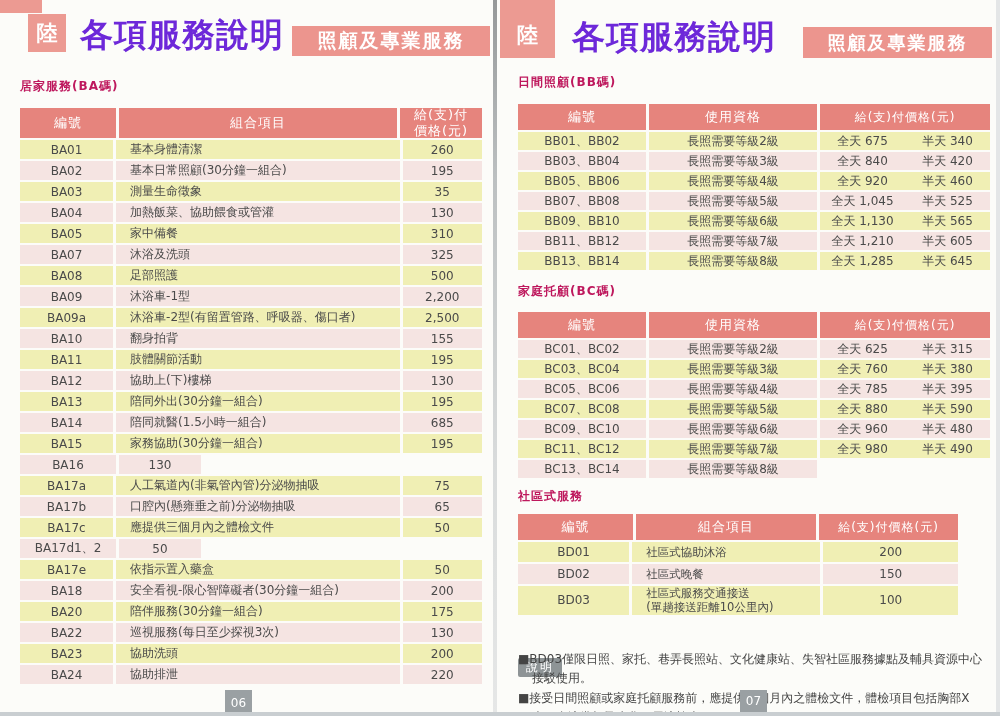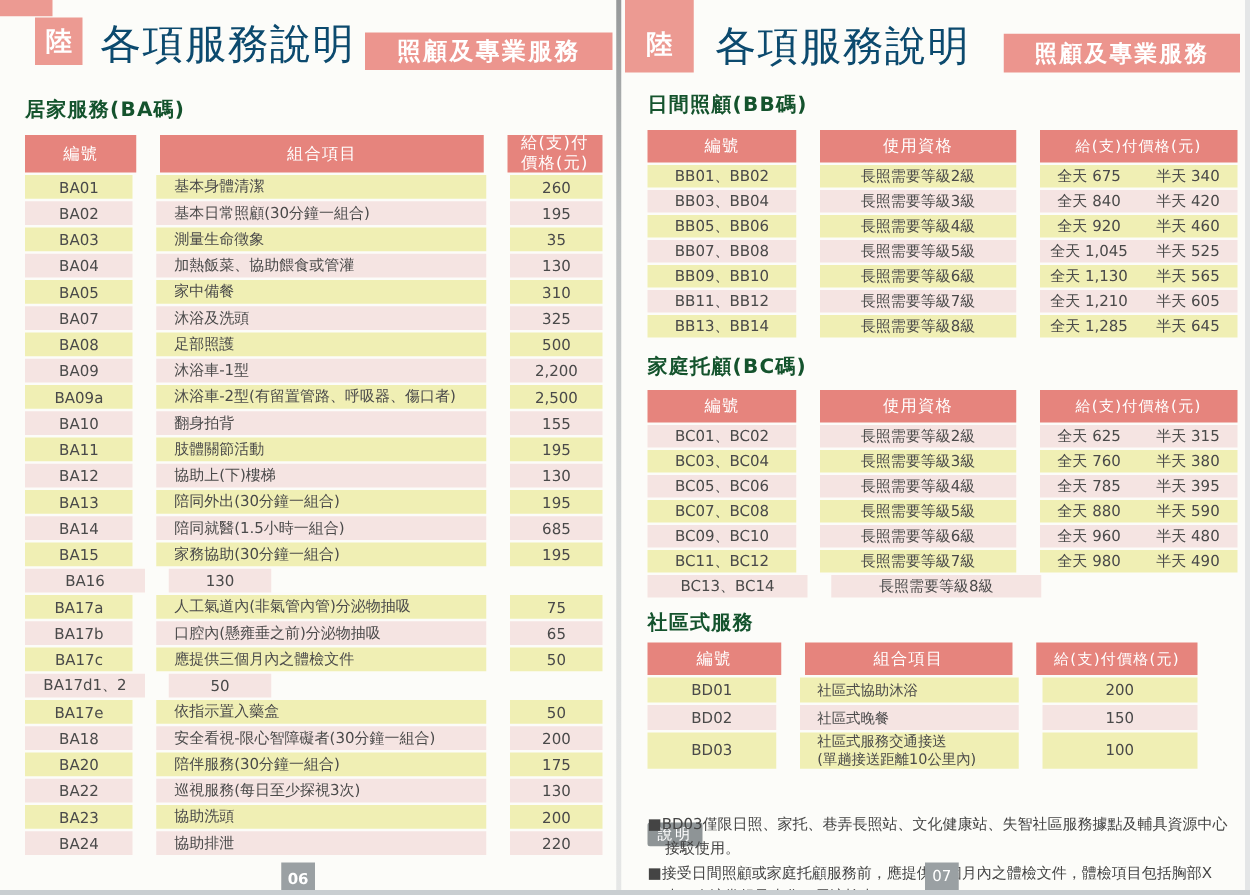--- a/index.html
+++ b/index.html
@@ -5,27 +5,27 @@
   html,body{margin:0;padding:0;background:#ffffff;}
   .spread{
     position:relative;width:1000px;height:716px;overflow:hidden;
     background:#fcfcf9;
     font-family:"DejaVu Sans", sans-serif;
     color:#474747;
   }
   .abs{position:absolute;}
   
   .chapter-box{background:#ec9a92;color:#fff;display:flex;align-items:center;justify-content:center;font-weight:bold;}
-  .big-title{font-size:33px;font-weight:400;color:#0c4a6e;letter-spacing:1px;white-space:nowrap;}
+  .big-title{font-size:33px;font-weight:700;color:#6d28d9;letter-spacing:1px;white-space:nowrap;}
   .cat-badge{background:#ec958e;color:#fff;font-weight:bold;display:flex;align-items:center;justify-content:center;letter-spacing:2px;}
   .corner-block{background:#ec9a92;}
-  .section-title{font-size:16px;font-weight:bold;color:#14532d;letter-spacing:1px;white-space:nowrap;}
+  .section-title{font-size:12px;font-weight:bold;color:#be185d;letter-spacing:1px;white-space:nowrap;}
   
   .tbl{display:flex;flex-direction:column;}
-  .row{display:flex;column-gap:19px;margin-bottom:2px;}
+  .row{display:flex;column-gap:3px;margin-bottom:2px;}
   .cell{display:flex;align-items:center;justify-content:center;font-size:12px;color:#4a4a4a;text-align:center;}
   .hrow .cell{background:#e6847d;color:#fff;font-size:13px;letter-spacing:1px;}
   .hrow-2line{font-size:11px;line-height:1.2;letter-spacing:0;flex-direction:column;}
   .tbody .row:nth-child(odd) .cell{background:#f0efb4;}
   .tbody .row:nth-child(even) .cell{background:#f5e4e2;}
   .tbody.flip .row:nth-child(odd) .cell{background:#f5e4e2;}
   .tbody.flip .row:nth-child(even) .cell{background:#f0efb4;}
   .cell-item{justify-content:flex-start;padding-left:14px;text-align:left;white-space:pre-line;line-height:1.25;}
   .pricepair{display:flex;width:100%;}
   .pricepair span{width:50%;text-align:center;}
@@ -211,21 +211,21 @@
           <div class="cell c3">200</div>
         </div>
           <div class="row">
           <div class="cell c1">BA24</div>
           <div class="cell c2 cell-item">協助排泄</div>
           <div class="cell c3">220</div>
         </div>
       </div>
     </div>
 
-    <div class="abs page-num" style="left:225px;top:690px;width:27px;height:26px;font-weight:bold;">06</div>
+    <div class="abs page-num" style="left:225px;top:690px;width:27px;height:26px;">06</div>
   </div>
 
   <div class="abs" style="left:500px;top:0;width:500px;height:716px;">
     <div class="abs chapter-box" style="left:0;top:0;width:55px;height:58px;font-size:21px;align-items:flex-end;padding-bottom:9px;box-sizing:border-box;">
         <span>陸</span>
       </div>
     <div class="abs big-title" style="left:72px;top:15px;">各項服務說明</div>
     <div class="abs cat-badge" style="left:303px;top:27px;width:189px;height:31px;font-size:18px;">照顧及專業服務</div>
 
     <div class="abs section-title" style="left:18px;top:74px;">日間照顧(BB碼)</div>

